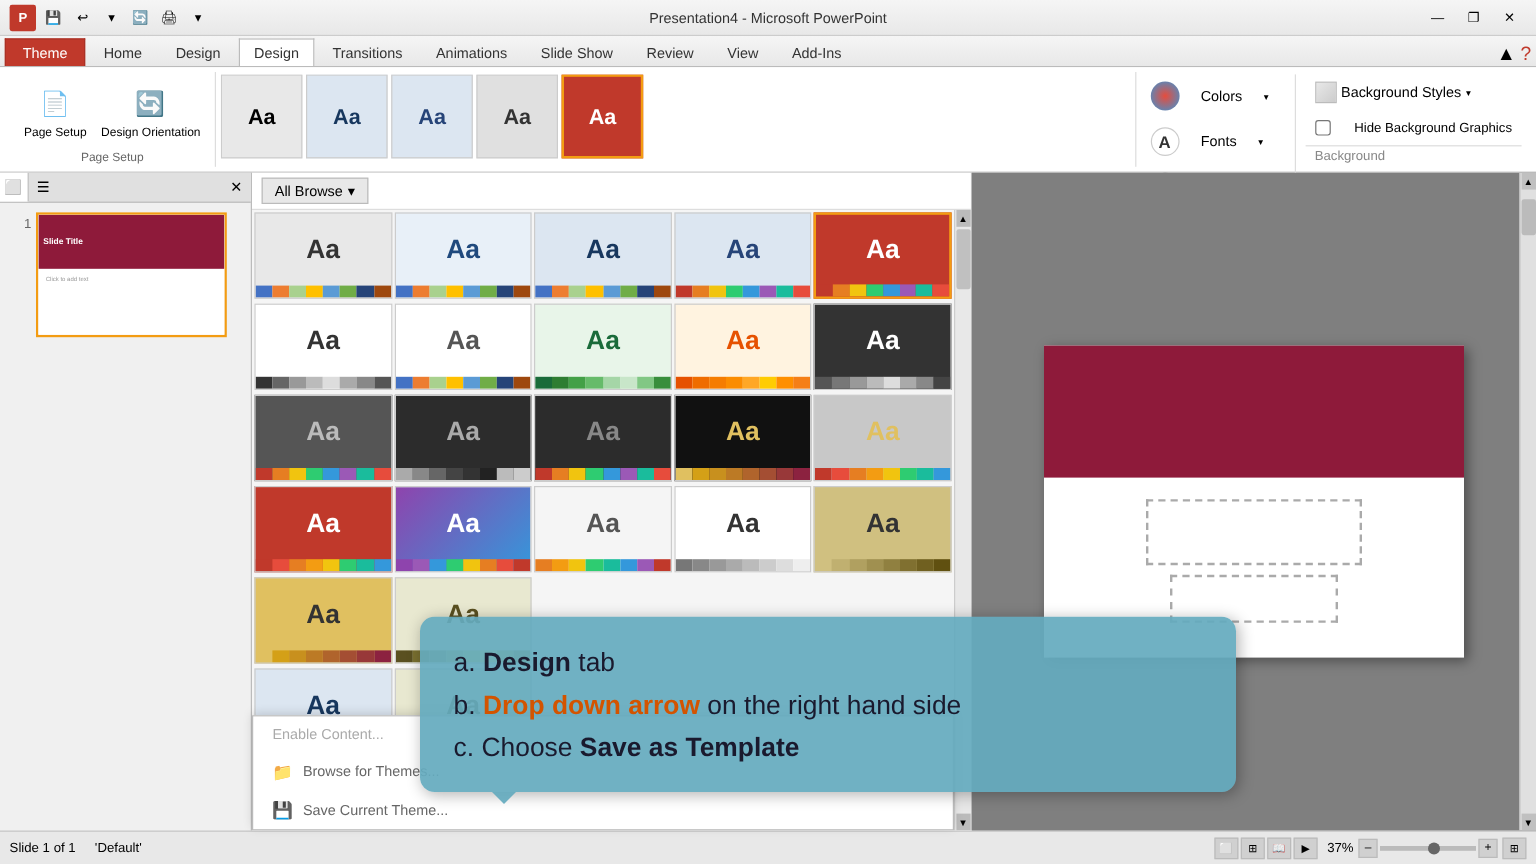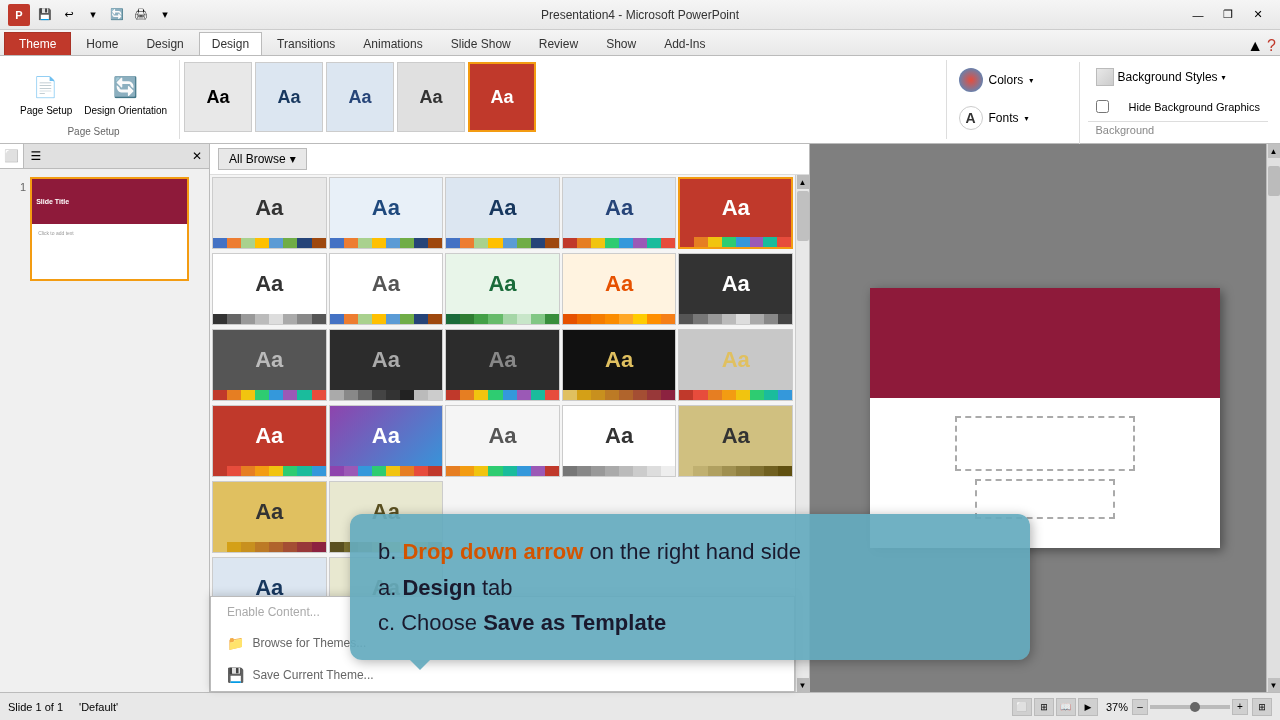--- a/index.html
+++ b/index.html
@@ -115,21 +115,21 @@
       align-items: center;
       gap: 4px;
     }
 
     .design-option {
       display: flex;
       align-items: center;
       padding: 6px 8px;
       cursor: pointer;
       font-size: 12px;
-      gap: 6px;
+      gap: 18px;
     }
     .design-option-icon {
       width: 24px;
       height: 24px;
       border-radius: 50%;
       display: flex;
       align-items: center;
       justify-content: center;
       font-size: 12px;
     }
@@ -285,21 +285,21 @@
 
 <div class="ribbon-tabs">
   <div class="tab file">Theme</div>
   <div class="tab">Home</div>
   <div class="tab">Design</div>
   <div class="tab active">Design</div>
   <div class="tab">Transitions</div>
   <div class="tab">Animations</div>
   <div class="tab">Slide Show</div>
   <div class="tab">Review</div>
-  <div class="tab">Show</div>
+  <div class="tab">View</div>
   <div class="tab">Add-Ins</div>
   <div style="margin-left:auto;display:flex;gap:4px;align-items:center;">
     <span style="font-size:16px;cursor:pointer;">▲</span>
     <span style="font-size:16px;cursor:pointer;color:#c0392b;">?</span>
   </div>
 </div>
 
 <div class="ribbon">
 
   <div class="ribbon-group">
@@ -771,24 +771,24 @@
     <div style="position:absolute;right:0;top:0;bottom:0;width:14px;background:#e0e0e0;border-left:1px solid #bbb;display:flex;flex-direction:column;align-items:center;">
       <div style="width:12px;height:14px;background:#c0c0c0;display:flex;align-items:center;justify-content:center;font-size:8px;cursor:pointer;">▲</div>
       <div style="width:12px;height:30px;background:#bbb;margin:2px 1px;border-radius:2px;cursor:pointer;margin-top:8px;"></div>
       <div style="margin-top:auto;width:12px;height:14px;background:#c0c0c0;display:flex;align-items:center;justify-content:center;font-size:8px;cursor:pointer;">▼</div>
     </div>
   </div>
 </div>
 
 <div class="balloon">
   <div>
+    a. <b>Design</b> tab
+  </div>
+  <div>
     b. <span class="highlight">Drop down arrow</span> on the right hand side
-  </div>
-  <div>
-    a. <b>Design</b> tab
   </div>
   <div>
     c. Choose <b>Save as Template</b>
   </div>
 </div>
 
 <div class="status-bar">
   <span>Slide 1 of 1</span>
   <span>'Default'</span>
   <div class="status-right">

